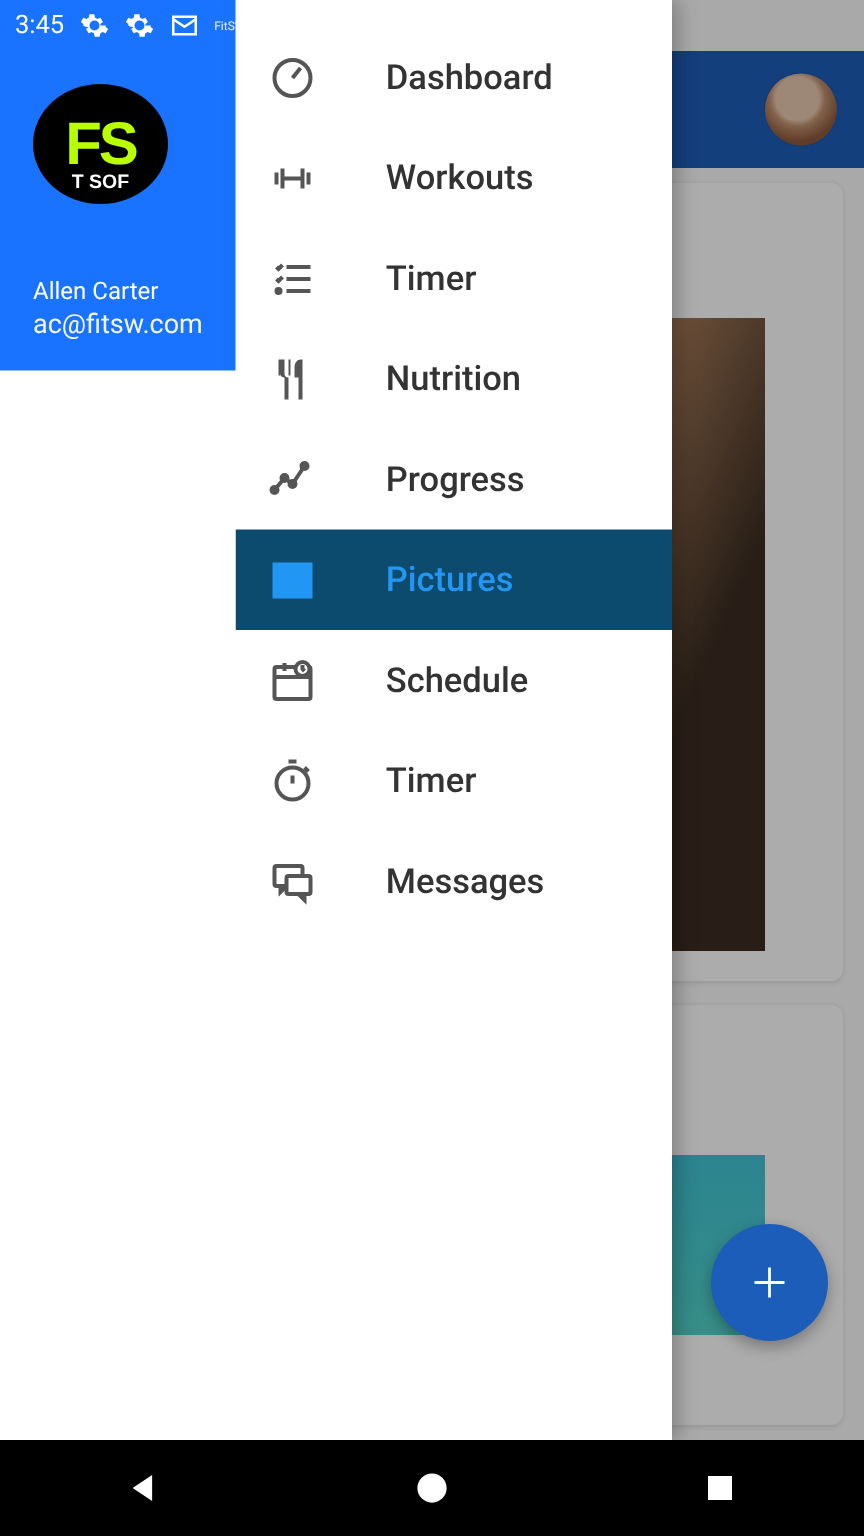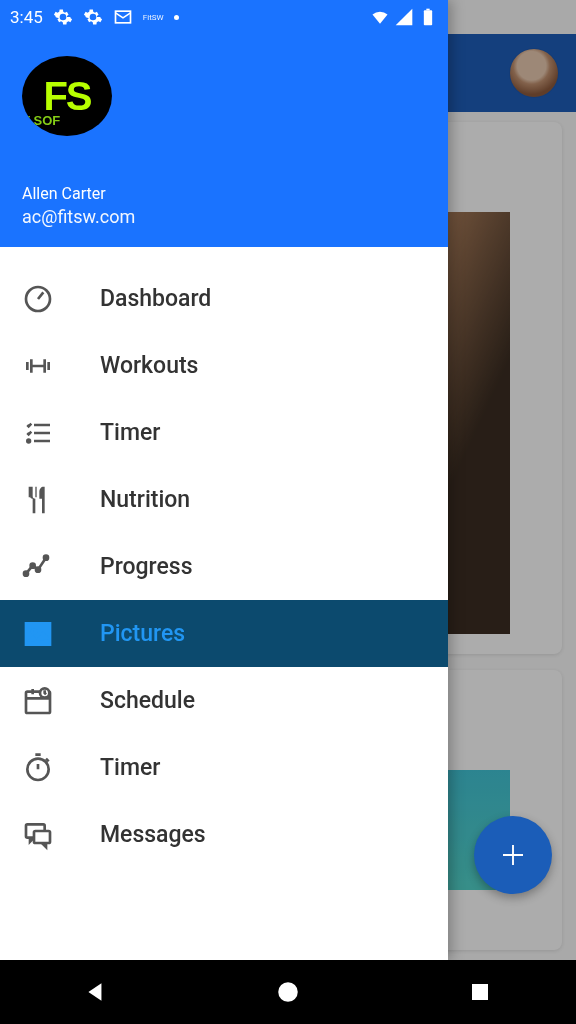--- a/index.html
+++ b/index.html
@@ -14,25 +14,25 @@
   .bg-card1-img { position: absolute; top: 90px; left: 52px; right: 52px; bottom: 20px; background: linear-gradient(115deg, #1f2220 0%, #9a6846 20%, #2c2824 40%, #bd8a63 55%, #3b2d22 80%); }
   .bg-card2 { position: absolute; top: 670px; left: 14px; right: 14px; height: 280px; background: #fefefe; border-radius: 8px; box-shadow: 0 1px 4px rgba(0,0,0,.12); overflow: hidden; }
   .bg-card2-img { position: absolute; top: 100px; left: 52px; right: 52px; height: 120px; background: linear-gradient(180deg, #42c3d4 0%, #52d2c9 100%); }
   .scrim { position: absolute; inset: 0; background: rgba(0,0,0,.32); }
 
   
   .fab { position: absolute; right: 24px; bottom: 130px; width: 78px; height: 78px; border-radius: 50%; background: #1b5db8; box-shadow: 0 4px 10px rgba(0,0,0,.3); display: flex; align-items: center; justify-content: center; }
   .fab svg { width: 30px; height: 30px; }
 
   
-  .drawer { position: absolute; top: 0; bottom: 64px; left: 0; width: 448px; background: #fff; box-shadow: 4px 0 12px rgba(0,0,0,.25); display: flex; flex-direction: column; }
+  .drawer { position: absolute; top: 0; bottom: 64px; left: 0; width: 448px; background: #fff; box-shadow: 4px 0 12px rgba(0,0,0,.25); display: flex; flex-direction: row; }
   .drawer-header { background: #1a73ff; height: 247px; padding: 56px 22px 20px; display: flex; flex-direction: column; justify-content: flex-end; color: #fff; }
   .drawer-avatar { width: 90px; height: 90px; border-radius: 50%; background: #000; overflow: hidden; margin-bottom: 48px; position: relative; }
   .drawer-avatar-inner { position: absolute; inset: 0; display:flex; align-items:center; justify-content:center; font-size:40px; font-weight:900; color:#b8ff00; font-family:Impact, Arial Black, sans-serif; letter-spacing:-2px; }
-  .drawer-avatar-sub { position:absolute; bottom:8px; left:0; right:0; font-size:13px; font-weight:900; color:#84cc16; letter-spacing:0px; font-family:Impact, Arial Black, sans-serif;}
+  .drawer-avatar-sub { position:absolute; bottom:8px; left:0; right:0; text-align:center; font-size:13px; font-weight:900; color:#ffffff; letter-spacing:0px; font-family:Impact, Arial Black, sans-serif;}
   .drawer-name { font-size: 16px; font-weight: 400; margin-bottom: 3px; }
   .drawer-email { font-size: 18px; opacity: .95; }
 
   .drawer-list { flex: 1; overflow-y: auto; padding-top: 18px; }
   .drawer-item { height: 67px; display: flex; align-items: center; padding-left: 22px; color: #333; font-size: 23px; font-weight: 500; }
   .drawer-item.selected { background: #0c4a6e; color: #2196f3; }
   .drawer-item .icon-wrap { width: 78px; display:flex; align-items:center; }
   .drawer-item .icon-wrap svg { width: 32px; height: 32px; }
   .drawer-item.selected .icon-wrap svg { stroke:#2196f3; fill:#2196f3; }
   .drawer-item .icon-wrap svg.stroke-only { fill:none; }

